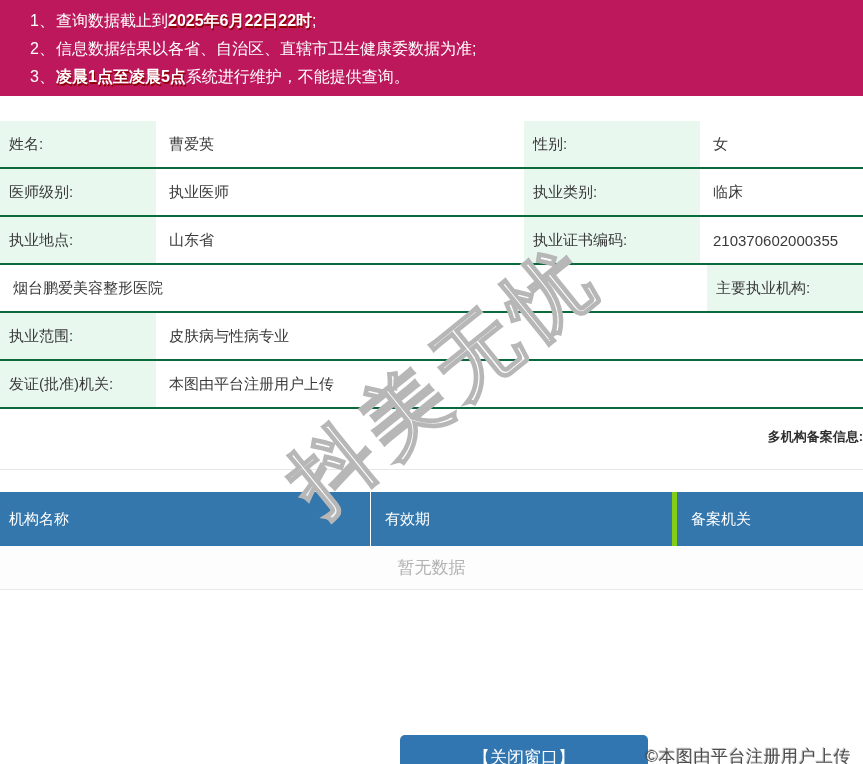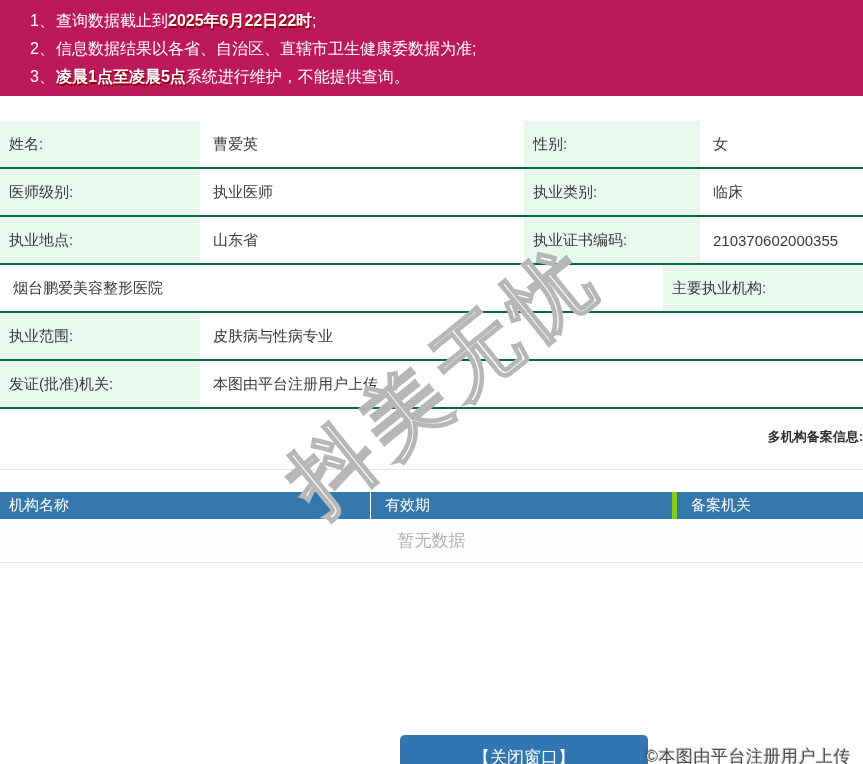--- a/index.html
+++ b/index.html
@@ -24,32 +24,32 @@
   }
   
   .info-table{margin-top:25px;}
   .info-row{
     display:flex;height:46px;border-bottom:2px solid #0b6a3c;
     align-items:stretch;font-size:15px;
   }
   .cell{display:flex;align-items:center;box-sizing:border-box;}
   .cell.label{background:#e9f8ef;padding-left:9px;color:#3a3a3a;}
   .cell.value{padding-left:13px;color:#3a3a3a;}
-  .w170{width:200px;flex:none;}
+  .w170{width:156px;flex:none;}
   .w176{width:176px;flex:none;}
   .w163{width:163px;flex:none;padding-left:10px;}
   .grow{flex:1;}
   
   .section-title{
     margin:16px 0 0 175px;text-align:right;
     font-size:13px;font-weight:bold;color:#2f2f2f;height:24px;line-height:24px;
   }
   .thin-sep{border-top:1px solid #e7e7e7;margin-top:20px;}
   .org-header{
-    display:flex;height:27px;margin-top:22px;background:#3377ad;color:#ffffff;
+    display:flex;height:54px;margin-top:22px;background:#3377ad;color:#ffffff;
     font-size:15px;align-items:center;
   }
   .org-header .hcell{box-sizing:border-box;display:flex;align-items:center;height:100%;}
   .org-header .h1{width:371px;padding-left:9px;border-right:1px solid #ffffff;}
   .org-header .h2{width:306px;padding-left:14px;border-right:5px solid #84cc16;}
   .org-header .h3{flex:1;padding-left:14px;}
   .empty-row{
     height:43px;display:flex;align-items:center;justify-content:center;
     color:#b3b3b3;font-size:17px;border-bottom:1px solid #e9e9e9;background:#fdfdfd;
   }

